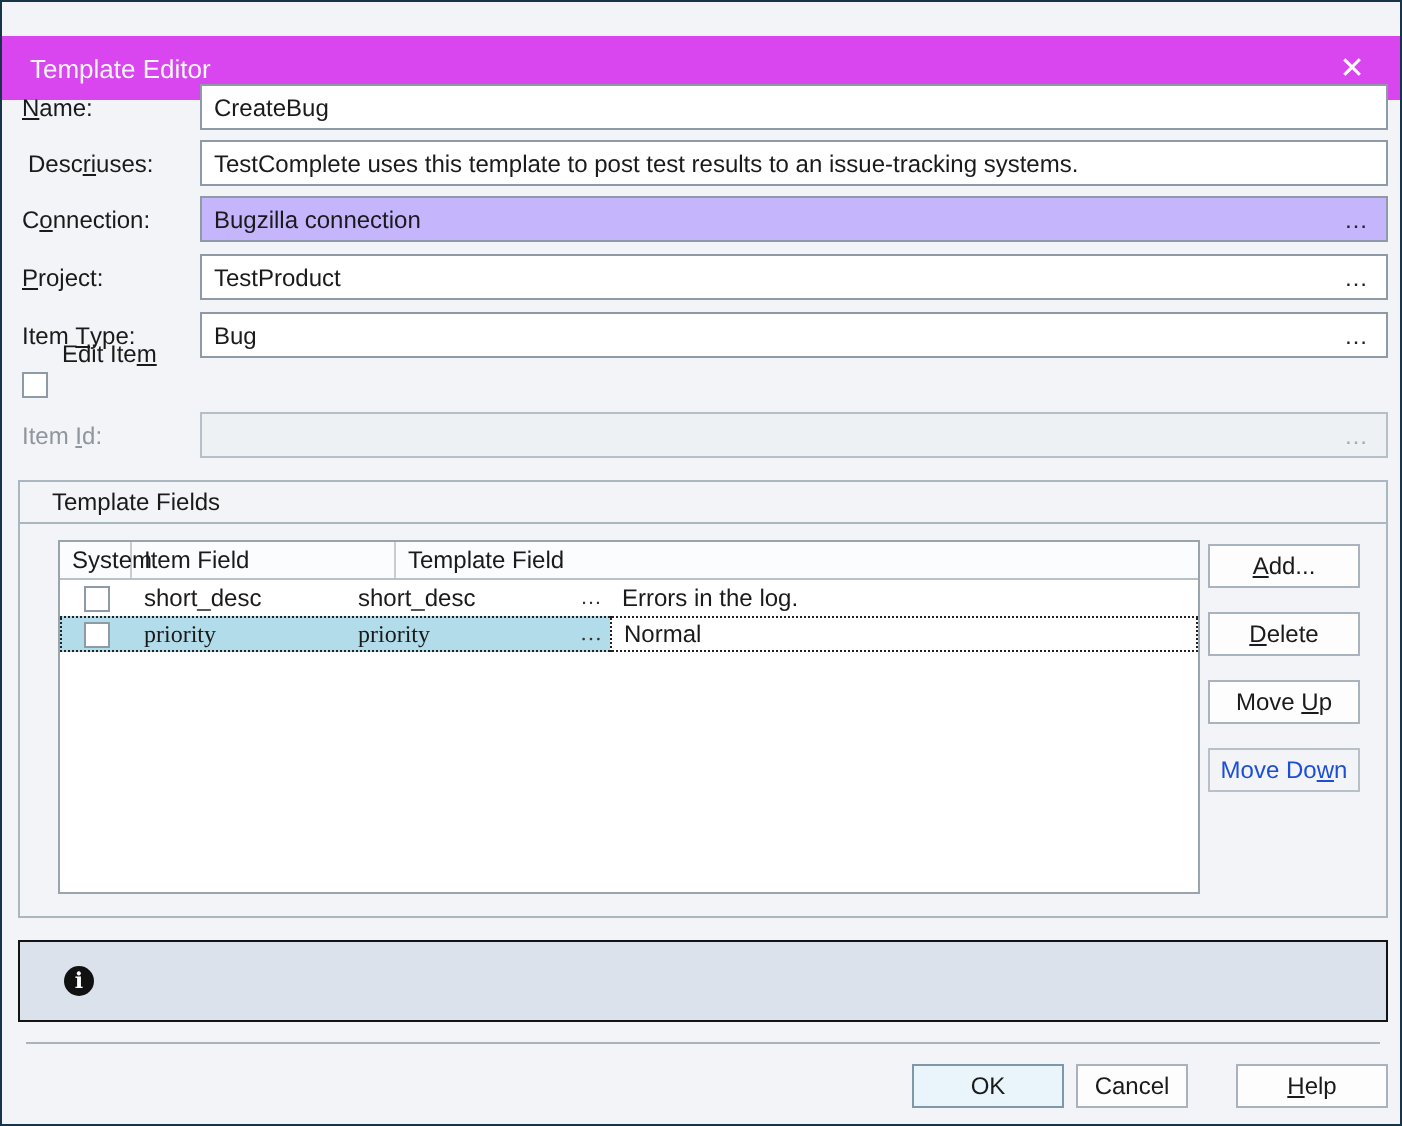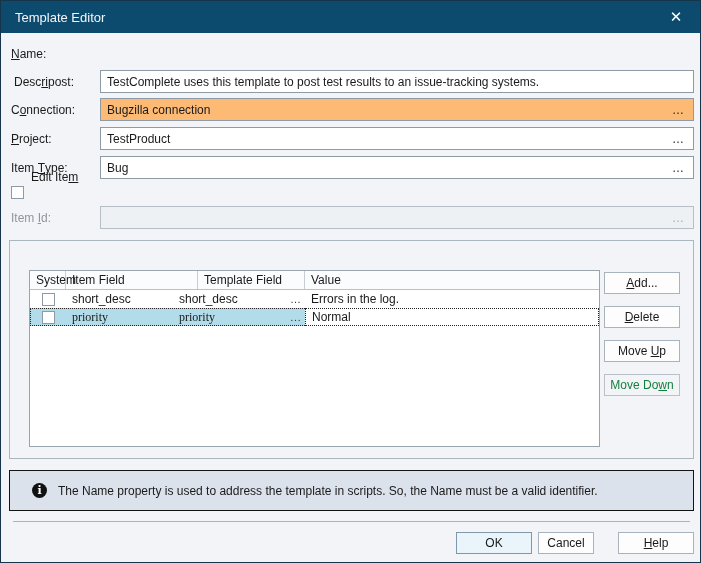--- a/index.html
+++ b/index.html
@@ -5,32 +5,32 @@
   html,body{margin:0;padding:0;background:#cfd6dd;}
   *{box-sizing:border-box;}
   .dialog{
     position:relative;width:701px;height:563px;
     background:#f2f4f7;border:1px solid #16344a;
     font-family:"Liberation Sans", sans-serif;font-size:12px;color:#1a1a1a;
     overflow:hidden;
   }
   .abs{position:absolute;}
   
-  .titlebar{left:0;top:0;width:701px;height:32px;background:#0c4a6e;display:flex;align-items:center;}
+  .titlebar{left:0;top:17px;width:701px;height:32px;background:#d946ef;display:flex;align-items:center;}
   .titlebar .title{color:#f4f7f9;font-size:13px;padding-left:14px;}
   .close-btn{position:absolute;right:8px;top:0;width:36px;height:32px;display:flex;align-items:center;justify-content:center;color:#fff;font-size:15px;cursor:default;}
   
   .lbl{height:23px;display:flex;align-items:center;white-space:pre;}
   .mn{text-decoration:underline;}
   .field{
     left:99px;width:594px;height:23px;background:#fff;border:1px solid #8e9aa6;
     display:flex;align-items:center;padding:0 6px;white-space:nowrap;overflow:hidden;
   }
   input.field{font-family:"Liberation Sans",sans-serif;font-size:12px;color:#1a1a1a;outline:none;}
-  .field.grayed{background:#fdba74;}
+  .field.grayed{background:#c4b5fd;}
   .field.disabled{background:#eef1f4;border-color:#b6bec6;color:#9aa1a8;}
   .ellip{margin-left:auto;padding-right:2px;color:#222;letter-spacing:1px;line-height:10px;cursor:default;}
   .field.disabled .ellip{color:#a4abb2;}
   .dis-lbl{color:#8f969d;}
   
   .cb{width:13px;height:13px;background:#fff;border:1px solid #8e9aa6;}
   
   .groupbox{left:8px;top:239px;width:685px;height:219px;border:1px solid #aab6c0;background:#f2f4f7;}
   .group-header{height:21px;border-bottom:1px solid #aab6c0;display:flex;align-items:center;padding-left:16px;}
   
@@ -47,42 +47,43 @@
   .grid-row.selected .cell.hl{background:#b2dce9;font-family:Liberation Serif, serif;}
   .grid-row.selected{outline:1px dotted #222;outline-offset:-1px;}
   .grid-row.selected .cell.editor{background:#fff;border-left:1px dotted #222;}
   .cell-ellip{margin-left:auto;padding-right:4px;color:#333;font-size:11px;cursor:default;}
   
   .btn{
     background:#fdfdfe;border:1px solid #a9b3bd;display:flex;align-items:center;justify-content:center;
     height:22px;font-size:12px;color:#1a1a1a;cursor:default;white-space:pre;
   }
   .side-btn{left:594px;width:76px;}
-  .btn.disabled{color:#15803d;border-color:#b9c1c8;background:#f2f4f7;}
+  .btn.disabled{color:#1d4ed8;border-color:#b9c1c8;background:#f2f4f7;}
   
   .infobar{left:8px;top:469px;width:685px;height:41px;background:#dbe2ec;border:1px solid #141414;display:flex;align-items:center;}
   .info-icon{width:15px;height:15px;border-radius:50%;background:#111;color:#fff;display:flex;align-items:center;justify-content:center;font:bold 11px "DejaVu Serif",serif;margin-left:22px;flex:none;}
   .info-text{margin-left:11px;}
   
   .separator{left:12px;top:520px;width:677px;height:1px;background:#a9b3bd;}
   .btn.default{background:#e9f5fb;border-color:#7e98a9;}
 </style>
 </head>
 <body>
 
 <div class="dialog">
 
   <div class="abs titlebar">
     <span class="title">Template Editor</span>
     <span class="close-btn">✕</span>
   </div>
 
   <div class="abs lbl" style="left:10px;top:41px;"><span class="mn">N</span><span>ame:</span></div>
+  <input class="abs field" style="top: 41px;" value="CreateBug">
 
-  <div class="abs lbl" style="left:13px;top:69px;"><span>Desc</span><span class="mn">ri</span><span>post:</span></div>
+  <div class="abs lbl" style="left:13px;top:69px;"><span>Desc</span><span class="mn">ri</span><span>uses:</span></div>
   <input class="abs field" style="top: 69px;" value="TestComplete uses this template to post test results to an issue-tracking systems.">
 
   <div class="abs lbl" style="left:10px;top:97px;"><span>C</span><span class="mn">o</span><span>nnection:</span></div>
   <div class="abs field grayed" style="top:97px;">
     <span>Bugzilla connection</span>
     <span class="ellip">…</span>
   </div>
 
   <div class="abs lbl" style="left:10px;top:126px;"><span class="mn">P</span><span>roject:</span></div>
   <div class="abs field" style="top:126px;">
@@ -99,27 +100,29 @@
   <div class="abs cb" style="left:10px;top:185px;"></div>
   <div class="abs lbl" style="left:30px;top:164px;"><span>Edit Ite</span><span class="mn">m</span></div>
 
   <div class="abs lbl dis-lbl" style="left:10px;top:205px;"><span>Item </span><span class="mn">I</span><span>d:</span></div>
   <div class="abs field disabled" style="top:205px;">
     <span></span>
     <span class="ellip">…</span>
   </div>
 
   <div class="abs groupbox">
+    <div class="group-header">
+      <span>Template Fields</span>
+    </div>
 
     <div class="grid">
       <div class="grid-header">
         <div class="gh-cell col-system">System</div>
         <div class="gh-cell col-if">Item Field</div>
         <div class="gh-cell col-tf">Template Field</div>
-        <div class="gh-cell col-val">Value</div>
       </div>
 
       <div class="grid-row">
         <div class="cell col-system" style="justify-content:center;padding-left:0;">
             <span class="cb"></span>
           </div>
         <div class="cell col-tf">short_desc</div>
         <div class="cell col-if">
             <span>short_desc</span>
             <span class="cell-ellip">…</span>
@@ -141,21 +144,20 @@
     </div>
 
     <div class="abs btn side-btn" style="top:31px;"><span class="mn">A</span><span>dd...</span></div>
     <div class="abs btn side-btn" style="top:65px;"><span class="mn">D</span><span>elete</span></div>
     <div class="abs btn side-btn" style="top:99px;"><span>Move </span><span class="mn">U</span><span>p</span></div>
     <div class="abs btn side-btn disabled" style="top:133px;"><span>Move Do</span><span class="mn">w</span><span>n</span></div>
   </div>
 
   <div class="abs infobar">
     <span class="info-icon">i</span>
-    <span class="info-text">The Name property is used to address the template in scripts. So, the Name must be a valid identifier.</span>
   </div>
 
   <div class="abs separator"></div>
   <div class="abs btn default" style="left:455px;top:531px;width:76px;">OK</div>
   <div class="abs btn" style="left:537px;top:531px;width:56px;">Cancel</div>
   <div class="abs btn" style="left:617px;top:531px;width:76px;"><span class="mn">H</span><span>elp</span></div>
 
 </div>
 
 </body></html>

